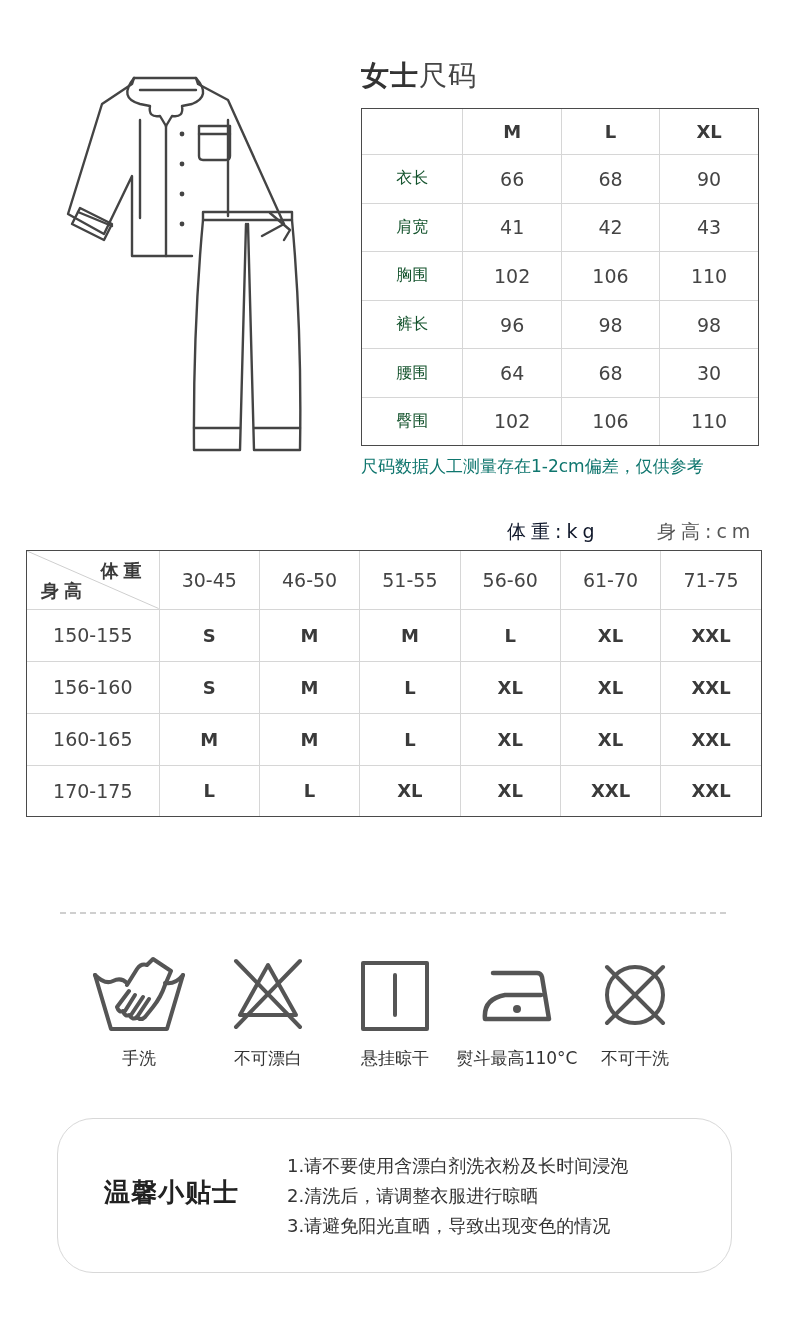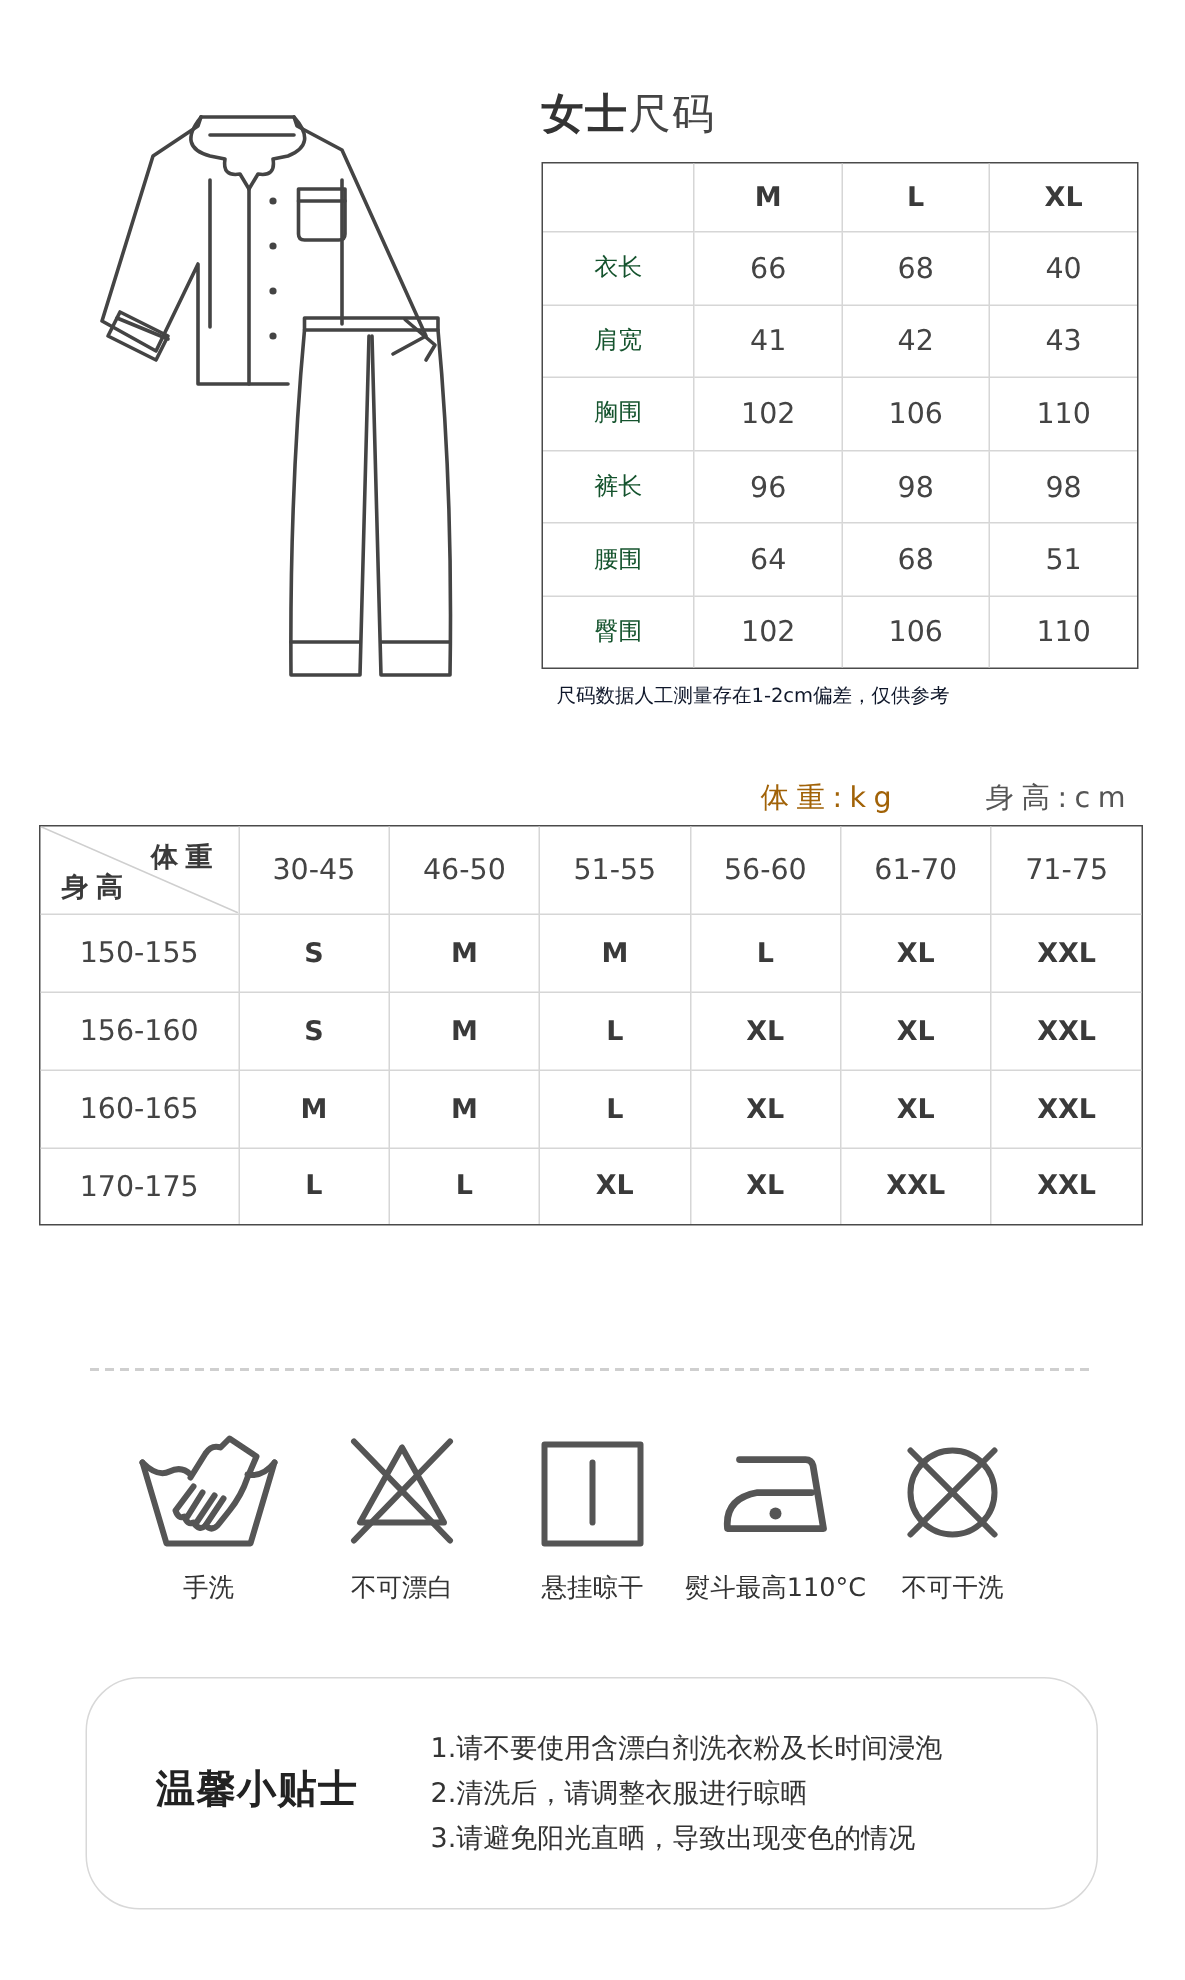--- a/index.html
+++ b/index.html
@@ -35,24 +35,24 @@
       color: #444;
       font-weight: normal;
     }
     #size-table tr:first-child th, #size-table tr:first-child td { border-top: none; }
     #size-table tr:last-child td { border-bottom: none; }
     #size-table tr td:first-child, #size-table tr th:first-child { border-left: none; }
     #size-table tr td:last-child, #size-table tr th:last-child { border-right: none; }
     #size-table .hdr { font-weight: bold; font-size: 18px; color: #3a3a3a; }
     #size-table .rowlbl { font-weight: normal; font-size: 16px; color: #14532d; }
 
-    #note { left: 371px; top: 455px; font-size: 13px; color: #0f172a; }
-
-    
-    #units-weight { left: 507px; top: 519px; font-size: 19px; color: #a16207; letter-spacing: 5px; }
+    #note { left: 361px; top: 455px; font-size: 17px; color: #0f766e; }
+
+    
+    #units-weight { left: 507px; top: 519px; font-size: 19px; color: #0f172a; letter-spacing: 5px; }
     #units-height { left: 657px; top: 519px; font-size: 19px; color: #555; letter-spacing: 5px; }
 
     
     #rec-table {
       left: 26px; top: 550px; width: 736px; height: 267px;
       border: 1.5px solid #4a4a4a;
     }
     #rec-table table { width: 100%; height: 100%; border-collapse: collapse; table-layout: fixed; }
     #rec-table td, #rec-table th {
       border: 1px solid #d6d6d6;
@@ -133,21 +133,21 @@
         <tr>
       <th style="width:25.5%"></th>
       <th class="hdr">M</th>
       <th class="hdr">L</th>
       <th class="hdr">XL</th>
     </tr>
     <tr>
       <td class="rowlbl">衣长</td>
       <td>66</td>
       <td>68</td>
-      <td>40</td>
+      <td>90</td>
     </tr>
     <tr>
       <td class="rowlbl">肩宽</td>
       <td>41</td>
       <td>42</td>
       <td>43</td>
     </tr>
     <tr>
       <td class="rowlbl">胸围</td>
       <td>102</td>
@@ -157,21 +157,21 @@
     <tr>
       <td class="rowlbl">裤长</td>
       <td>96</td>
       <td>98</td>
       <td>98</td>
     </tr>
     <tr>
       <td class="rowlbl">腰围</td>
       <td>64</td>
       <td>68</td>
-      <td>51</td>
+      <td>30</td>
     </tr>
     <tr>
       <td class="rowlbl">臀围</td>
       <td>102</td>
       <td>106</td>
       <td>110</td>
     </tr>
   </tbody>
     </table>
 </div>

